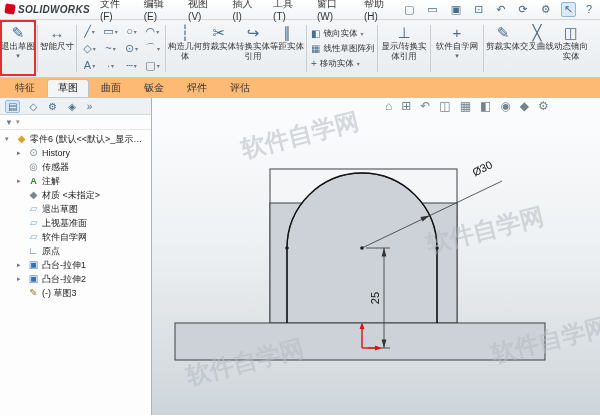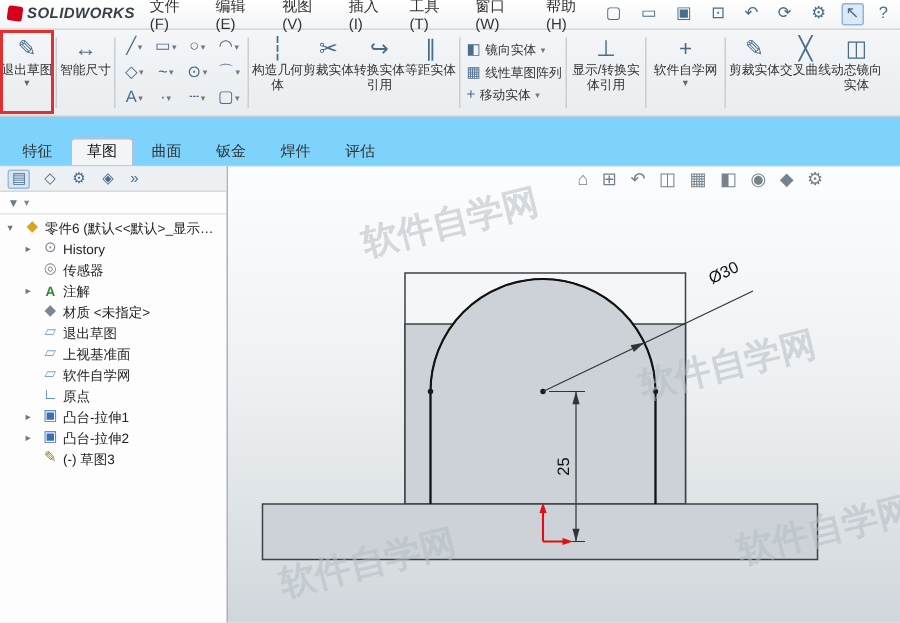--- a/index.html
+++ b/index.html
@@ -35,21 +35,21 @@
   .gcell { display:flex; align-items:center; justify-content:center; gap:1px; }
   .gicon { font-size:11px; color:#4a6d8c; line-height:1; }
   .gcaret { font-size:6px; color:#777; }
   .stack { display:flex; flex-direction:column; justify-content:center; gap:1px; width:66px; flex:0 0 auto; }
   .s-row { display:flex; align-items:center; gap:3px; font-size:8.5px; color:#333; padding:1px 2px; white-space:nowrap; overflow:hidden; }
   .sicon { font-size:10px; color:#4a6d8c; }
   .scaret { font-size:6px; color:#777; }
   .wide { width:48px; }
 
   
-  .tabbar { height:33px; background:#7dd3fc; display:flex; align-items:flex-end; padding:0 4px; gap:1px;
+  .tabbar { height:20px; background:#fdba74; display:flex; align-items:flex-end; padding:0 4px; gap:1px;
     border-bottom:1px solid #c3c9cf; }
   .tab { font-size:10px; color:#333; padding:1px 10px 2px; border:1px solid transparent; border-bottom:none; }
   .tab[data-active="true"] { background:#f2f4f6; border-color:#b9c0c7; color:#111;
     border-radius:3px 3px 0 0;text-align:center; }
 
   
   .main { display:flex; height:320px; }
   .panel { width:152px; flex:0 0 auto; background:#fdfdfe; border-right:1px solid #aab1b8;
     display:flex; flex-direction:column; overflow:hidden; }
   .panel-tabs { height:17px; background:#eef1f3; border-bottom:1px solid #d4d9dd;

